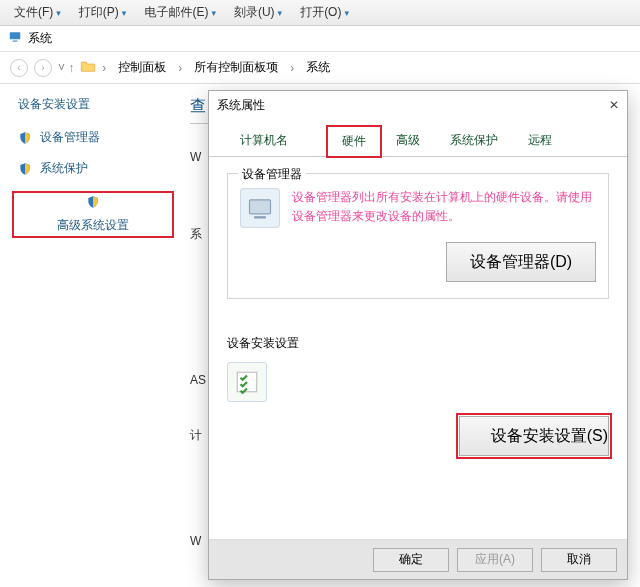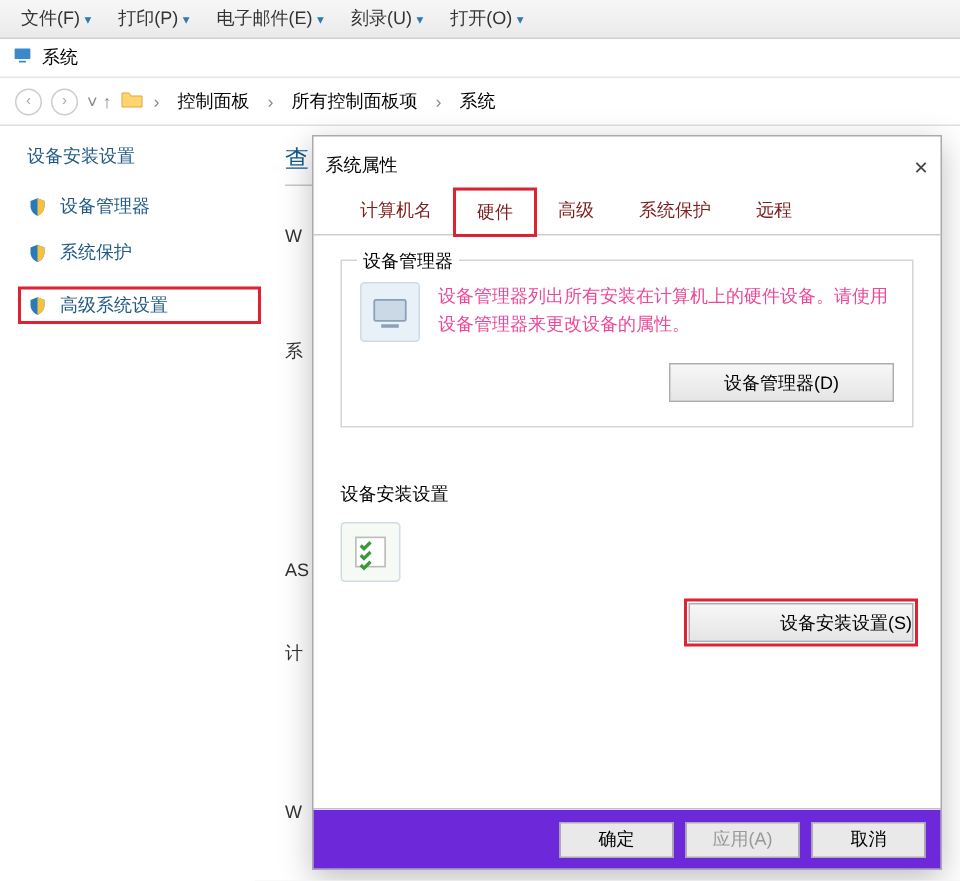--- a/index.html
+++ b/index.html
@@ -18,46 +18,46 @@
   .crumb { padding:2px 6px; color:#000000;}
   .crumb-sep { color:#888; }
   .folder-icon { color:#f0a30a; }
 
   .body { position:absolute; top:84px; bottom:0; left:0; right:0; background:#fff;}
 
   .sidebar { position:absolute; left:0; top:0; width:180px; padding: 12px 6px 0 18px;}
   .sidebar-title { color:#205a84; font-size:12px; margin-bottom:16px; display:block;}
   .side-item { display:flex; align-items:center; gap:8px; margin-bottom:14px; color:#205a84; cursor:pointer; }
   .shield { width:14px; height:14px; display:inline-block;}
-  .hl-adv { border:2px solid #d23; padding:2px 4px; margin-left:-6px; }
+  .hl-adv { border:2px solid #d23; padding:2px 4px; margin-left:-6px;flex-direction:column; }
 
   .content { position:absolute; left:190px; top:0; right:0; bottom:0; padding-top:12px;}
   .content .heading-line { color:#105a8a; font-size:16px; border-bottom:1px solid #c8c8c8; padding-bottom:6px; margin-right:14px;}
   .partial-label { color:#333; margin-top:18px; display:block;}
   
   
   .dialog { position:absolute; left:208px; top:90px; width:420px; height:490px; background:#fff; border:1px solid #aaa; box-shadow:0 6px 20px rgba(0,0,0,.25);}
-  .dlg-title { height:28px; display:flex; align-items:flex-end; justify-content:space-between; padding:0 8px;}
+  .dlg-title { height:28px; display:flex; align-items:center; justify-content:space-between; padding:0 8px;}
   .dlg-title span { font-size:12px; }
   .dlg-close { font-size:14px; color:#444; cursor:pointer;}
   .tabs { display:flex; align-items:flex-end; padding: 6px 10px 0 16px; border-bottom:1px solid #ccc; gap:0;}
-  .tab { padding:6px 14px; font-size:12px; color:#7f1d1d; cursor:pointer; border:1px solid transparent;}
+  .tab { padding:6px 14px; font-size:12px; color:#14532d; cursor:pointer; border:1px solid transparent;}
   .tab.active { border:1px solid #ccc; border-bottom:1px solid #fff; background:#fff; position:relative; top:1px;}
-  .hl-tab { outline:2px solid #d23; outline-offset:-1px;}
+  .hl-tab { outline:2px solid #d23; outline-offset:-1px;margin-left:24px;}
   .tabbody { padding: 16px 18px; }
   .group { border:1px solid #d5d5d5; padding: 14px 12px 16px; margin-bottom:22px; position:relative;}
   .group-title { position:absolute; top:-8px; left:10px; background:#fff; padding:0 4px; font-size:12px;}
   .group-row { display:flex; gap:12px; align-items:flex-start;}
   .group-icon { width:40px; height:40px; background:#e9f1f8; border:1px solid #cfdbe6; border-radius:3px; flex-shrink:0; display:flex; align-items:center; justify-content:center;}
   .group-text { font-size:12px; color:#ec4899; line-height:1.6;}
   .group-btn-row { display:flex; justify-content:flex-end; margin-top:14px;}
-  .winbtn { min-width:150px; height:26px; border:1px solid #adadad; background:linear-gradient(#f7f7f7,#e5e5e5); font-size:12px; cursor:pointer;}
+  .winbtn { min-width:150px; height:40px; border:1px solid #adadad; background:linear-gradient(#f7f7f7,#e5e5e5); font-size:16px; cursor:pointer;}
   .hl-btn { outline:2px solid #d23; outline-offset:1px;text-align:right;}
 
-  .dlg-footer { position:absolute; bottom:0; left:0; right:0; height:40px; background:#6d28d9; border-top:1px solid #ddd; display:flex; justify-content:flex-end; align-items:center; gap:8px; padding:0 10px;}
+  .dlg-footer { position:absolute; bottom:0; left:0; right:0; height:40px; background:#e5e5e5; border-top:1px solid #ddd; display:flex; justify-content:flex-end; align-items:center; gap:8px; padding:0 10px;}
   .footbtn { width:76px; height:24px; border:1px solid #adadad; background:#e9e9e9; font-size:12px; cursor:pointer;}
 </style>
 </head>
 <body>
 
 <div class="menubar">
   <div class="item"><span>文件(F)</span><span class="arrow">▾</span></div>
   <div class="item"><span>打印(P)</span><span class="arrow">▾</span></div>
   <div class="item"><span>电子邮件(E)</span><span class="arrow">▾</span></div>
   <div class="item"><span>刻录(U)</span><span class="arrow">▾</span></div>

